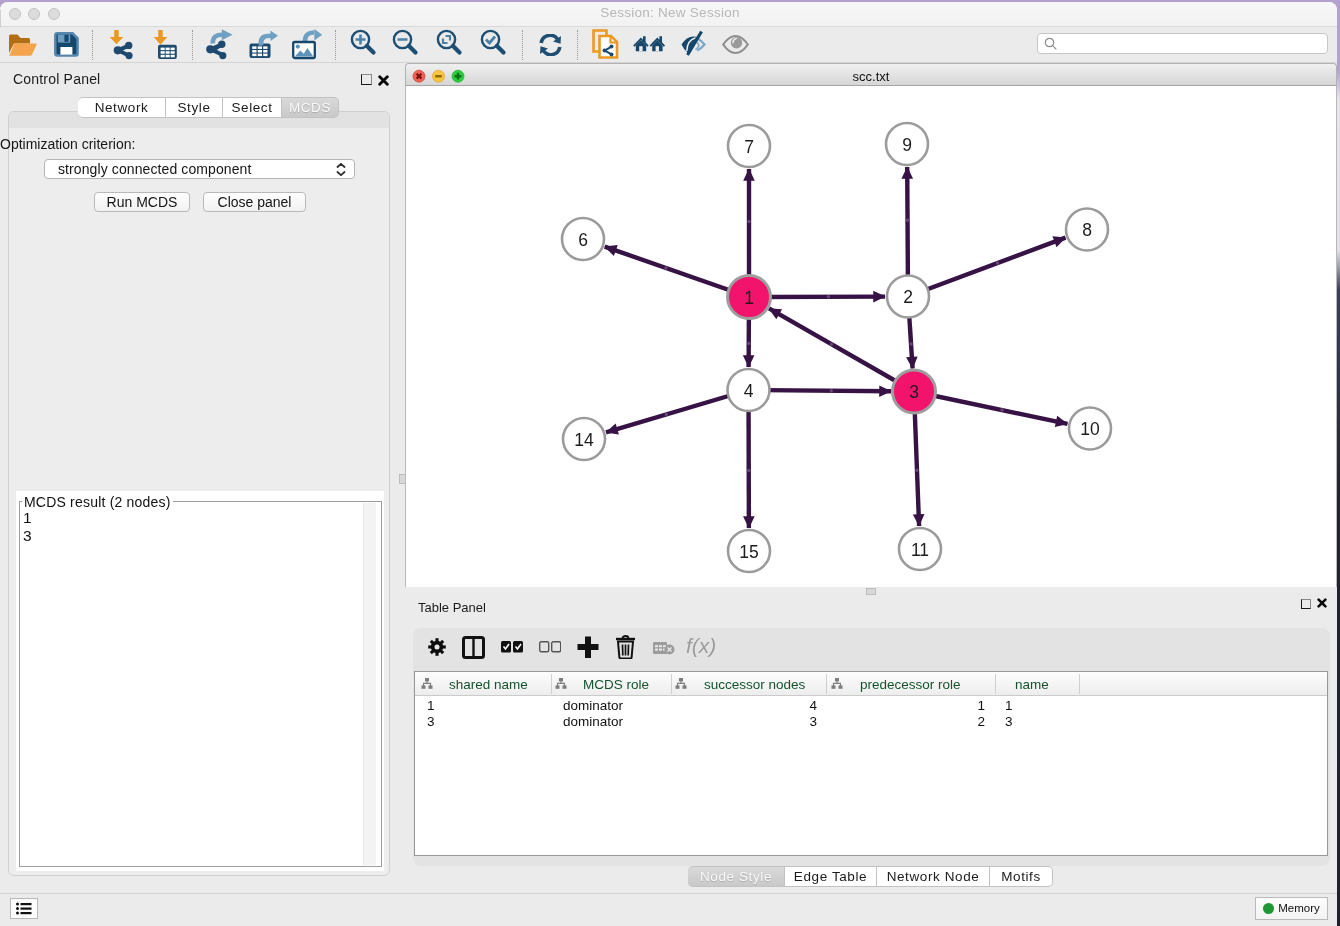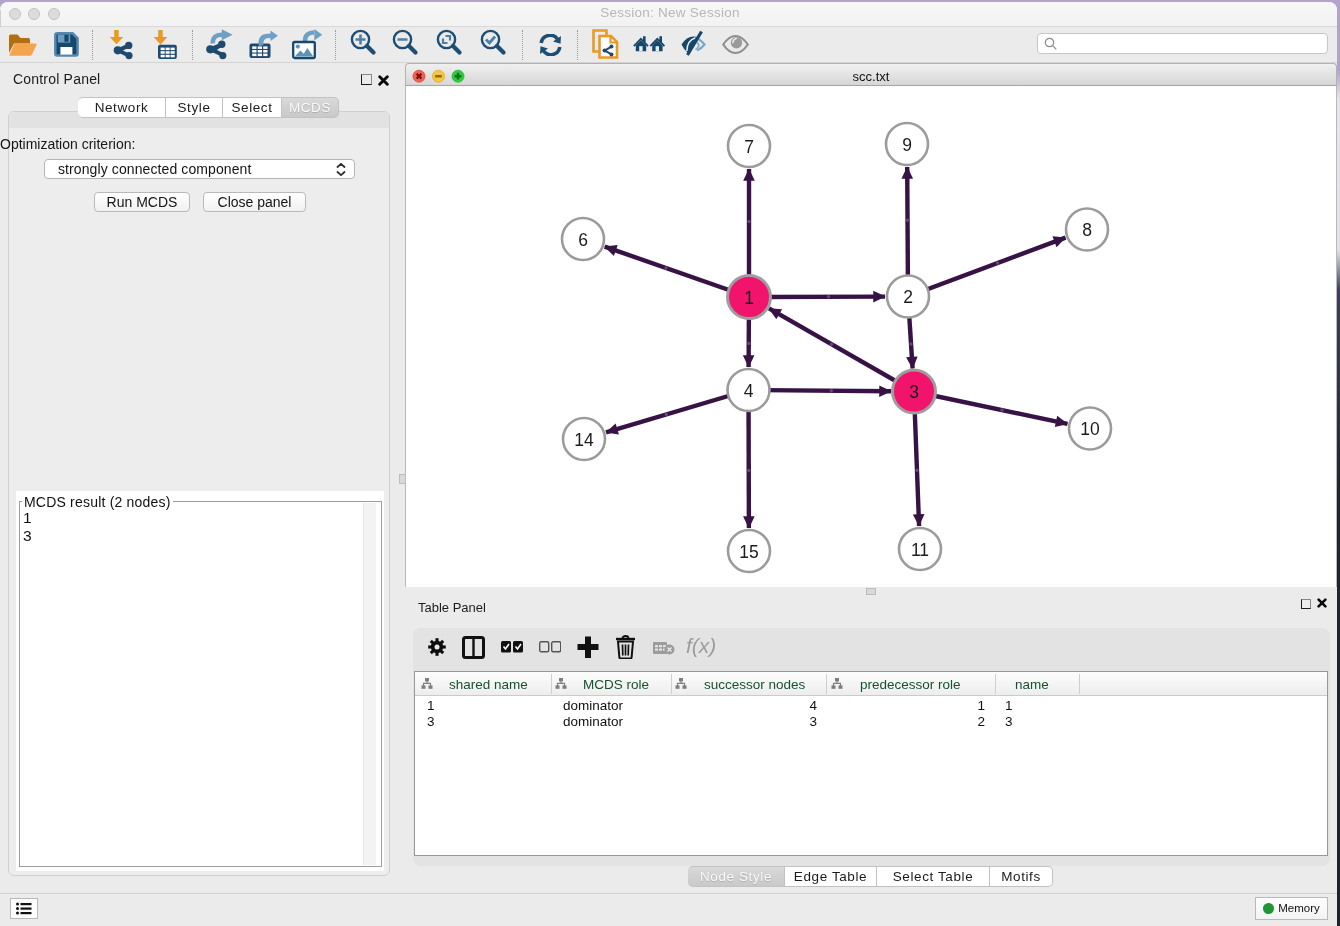--- a/index.html
+++ b/index.html
@@ -483,21 +483,21 @@
   <div class="tcell" style="right:355px;top:698px">1</div>
   <div class="tcell" style="left:1005px;top:698px">1</div>
   <div class="tcell" style="left:427px;top:714px">3</div>
   <div class="tcell" style="left:563px;top:714px">dominator</div>
   <div class="tcell" style="right:523px;top:714px">3</div>
   <div class="tcell" style="right:355px;top:714px">2</div>
   <div class="tcell" style="left:1005px;top:714px">3</div>
   <div class="tabrow" style="left:688px;top:866px">
     <div class="tab sel first" style="width:97px">Node Style</div>
     <div class="tab" style="width:92px">Edge Table</div>
-    <div class="tab" style="width:113px">Select Table</div>
+    <div class="tab" style="width:113px">Network Node</div>
     <div class="tab last" style="width:63px">Motifs</div>
   </div>
 
   <div style="left:399px;top:474px;width:5px;height:8px;background:#d8d8d8;border:1px solid #bdbdbd"></div>
   <div style="left:866px;top:588px;width:8px;height:5px;background:#d8d8d8;border:1px solid #bdbdbd"></div>
   <div id="statusbar"></div>
   <div id="listbtn">
         <svg width="16" height="13" viewBox="0 0 16 13" style="position:absolute;left:5px;top:3px">
           <circle cx="1.5" cy="2" r="1.5" fill="#111"></circle>
           <circle cx="1.5" cy="6.5" r="1.5" fill="#111"></circle>

